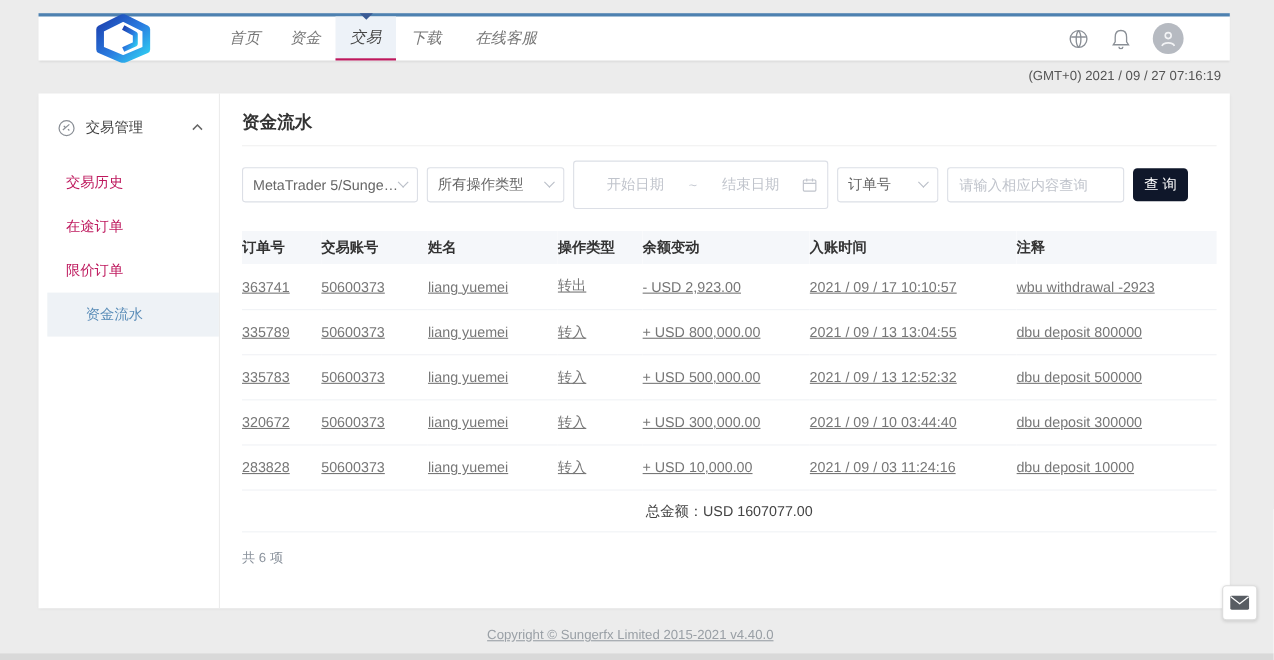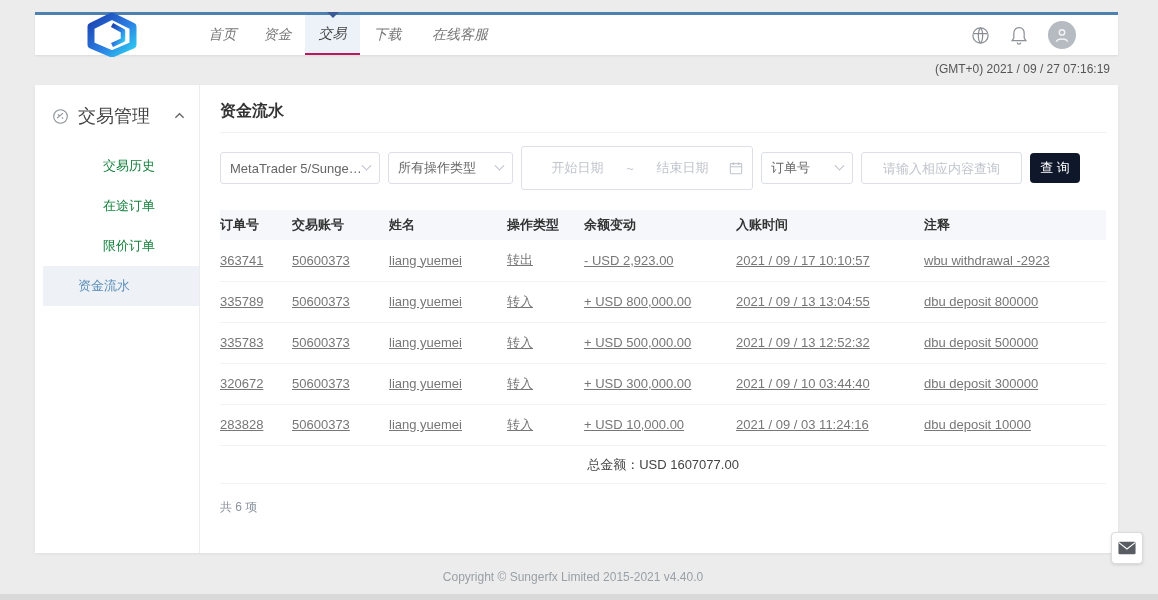--- a/index.html
+++ b/index.html
@@ -27,59 +27,59 @@
 
   
   .timestamp { position:absolute; top:62px; right:48px; font-size:12px; color:#555; }
 
   
   .card { position:absolute; left:35px; top:85px; width:1083px; height:468px; background:#fff;
           box-shadow:0 1px 3px rgba(0,0,0,.06); display:flex; }
 
   .sidebar { width:165px; border-right:1px solid #ececec; padding-top:13px; flex:none; }
   .sidebar-header { height:36px; display:flex; align-items:center; padding:0 14px 0 17px;
-                    font-size:18px; color:#444; cursor:pointer; }
+                    font-size:13px; color:#444; cursor:pointer; }
   .sidebar-header .lbl { flex:1; margin-left:9px; }
   .sidebar-menu { margin-top:12px; }
-  .sidebar-item { height:40px; line-height:40px; padding-left:68px; font-size:13px; color:#15803d;
+  .sidebar-item { height:40px; line-height:40px; padding-left:25px; font-size:13px; color:#be185d;
                   cursor:pointer; }
   .sidebar-item.active { background:#eef2f6; color:#5b8db8; margin-left:8px; padding-left:35px; }
 
   .content { flex:1; padding:0 12px 0 20px; position:relative; }
   .title-row { padding-top:16px; height:48px; border-bottom:1px solid #f0f0f0; }
   .page-title { font-size:16px; font-weight:bold; color:#333; }
 
   .filters { display:flex; align-items:center; gap:8px; margin-top:13px; }
   .sel { height:32px; border:1px solid #dcdfe6; border-radius:3px; display:flex; align-items:center;
          padding:0 9px; font-size:13px; color:#666; background:#fff; cursor:pointer; white-space:nowrap; overflow:hidden; }
   .sel span { overflow:hidden; text-overflow:ellipsis; }
   .chev { flex:none; width:7px; height:7px; border-right:1px solid #b9bec7; border-bottom:1px solid #b9bec7;
           transform:rotate(45deg) translate(-2px,-2px); margin-left:auto; }
   .w160{width:160px;} .w125{width:125px;} .w92{width:92px;}
   .daterange { width:232px; height:44px; border:1px solid #dcdfe6; border-radius:3px; display:flex;
                align-items:center; font-size:13px; color:#c0c4cc; padding:0 9px; cursor:text; }
   .daterange .ph { flex:1; text-align:center; }
   .daterange .sep { color:#c8ccd4; padding:0 2px; }
   .search-input { width:161px; height:32px; border:1px solid #dcdfe6; border-radius:3px;
-                  padding:0 21px; font-size:13px; color:#666; outline:none;
+                  padding:0 10px; font-size:13px; color:#666; outline:none;
                   font-family:"Liberation Sans","DejaVu Sans",sans-serif; }
   .search-input::placeholder { color:#c0c4cc; }
   .btn-primary { width:50px; height:30px; background:#0f172a; color:#fff; border:none; border-radius:4px;
                  font-size:13px; cursor:pointer; font-family:inherit; }
 
   table { width:100%; border-collapse:collapse; table-layout:fixed; margin-top:20px; }
   thead th { background:#f5f7fa; height:30px; text-align:left; font-size:13px; color:#333;
              font-weight:bold; overflow:hidden; white-space:nowrap; }
   tbody td { height:41px; border-bottom:1px solid #f0f2f5; font-size:13px; color:#777;
              overflow:hidden; white-space:nowrap;text-decoration:underline; }
   .total-row { height:38px; line-height:38px; text-align:center; font-size:13px; color:#444;
                border-bottom:1px solid #f0f2f5; }
   .count { margin-top:15px; font-size:12px; color:#8a929c; }
 
-  .footer { position:absolute; left:0; right:12px; top:570px; text-align:center; font-size:12px; color:#9aa0a6; }
+  .footer { position:absolute; left:0; right:12px; top:570px; text-align:center; font-size:12px; color:#9aa0a6;text-decoration:underline; }
   .bottom-strip { position:absolute; left:0; bottom:0; width:100%; height:6px; background:#d9d9d9; }
 
   .mail-btn { position:absolute; left:1111px; top:532px; width:32px; height:32px; background:#fff;
               border:1px solid #dcdcdc; border-radius:4px; display:flex; align-items:center;
               justify-content:center; cursor:pointer; box-shadow:0 1px 3px rgba(0,0,0,.12); }
 </style>
 </head>
 <body>
 
 <div class="page">

